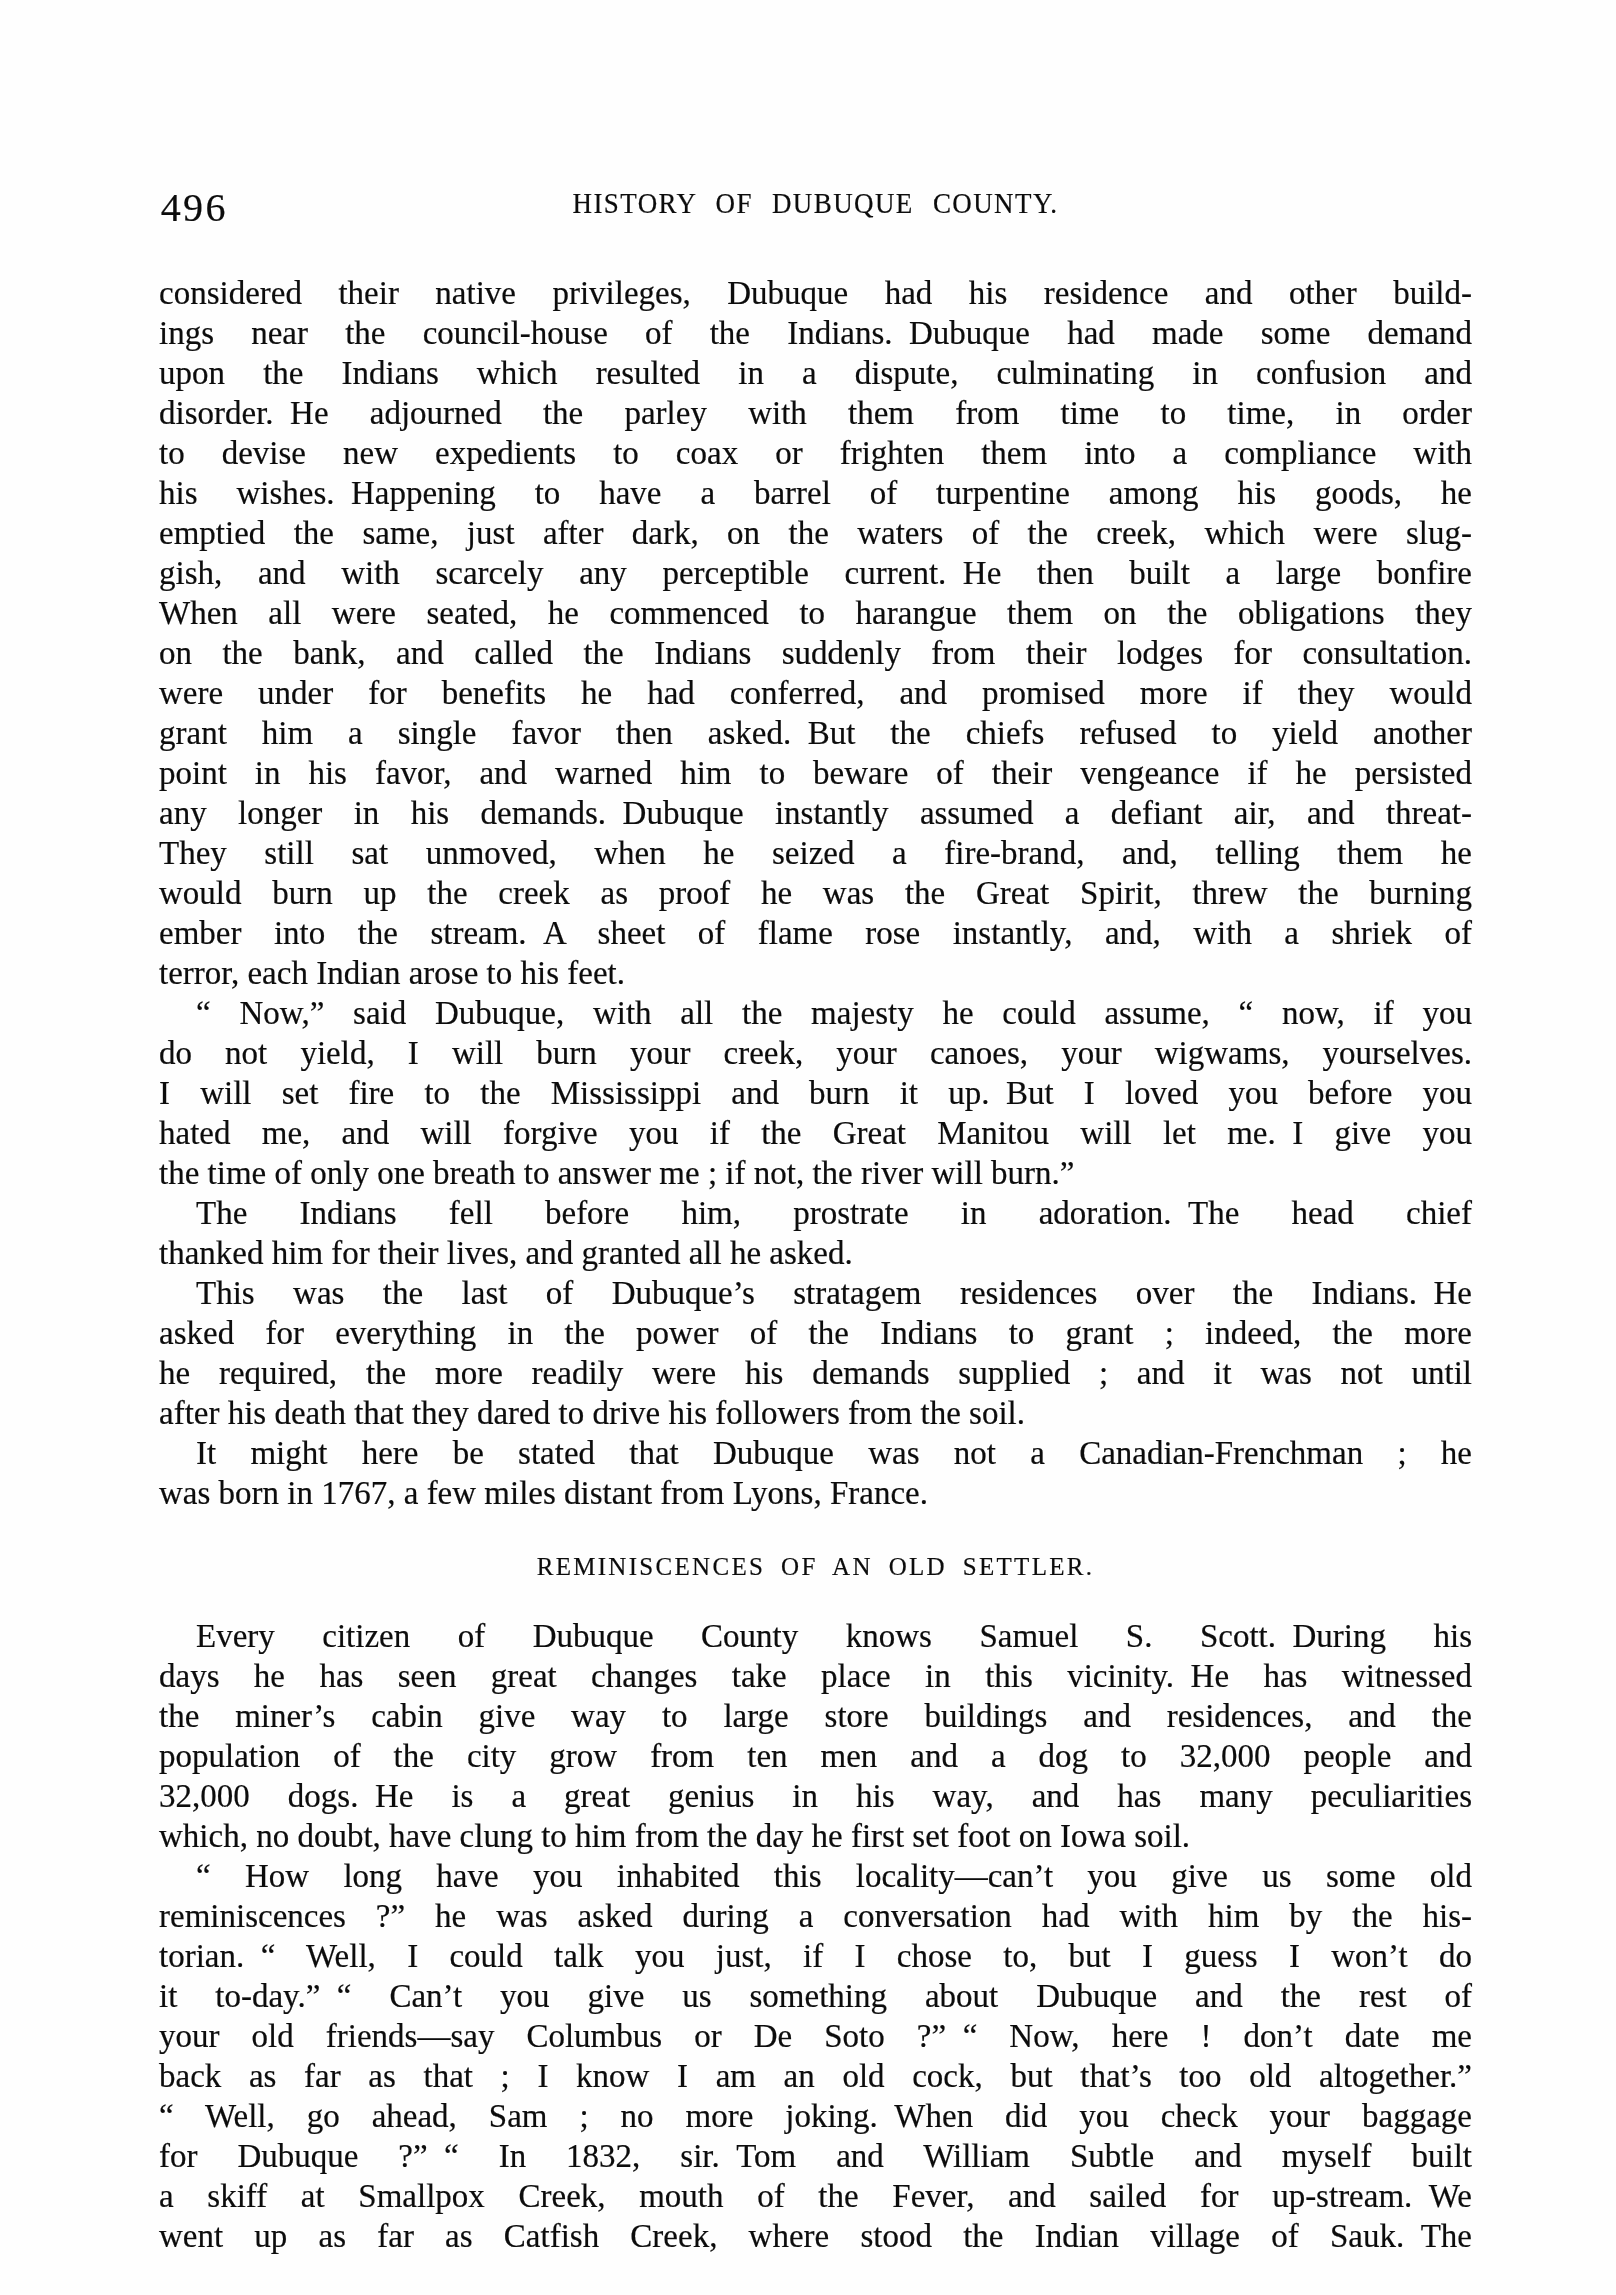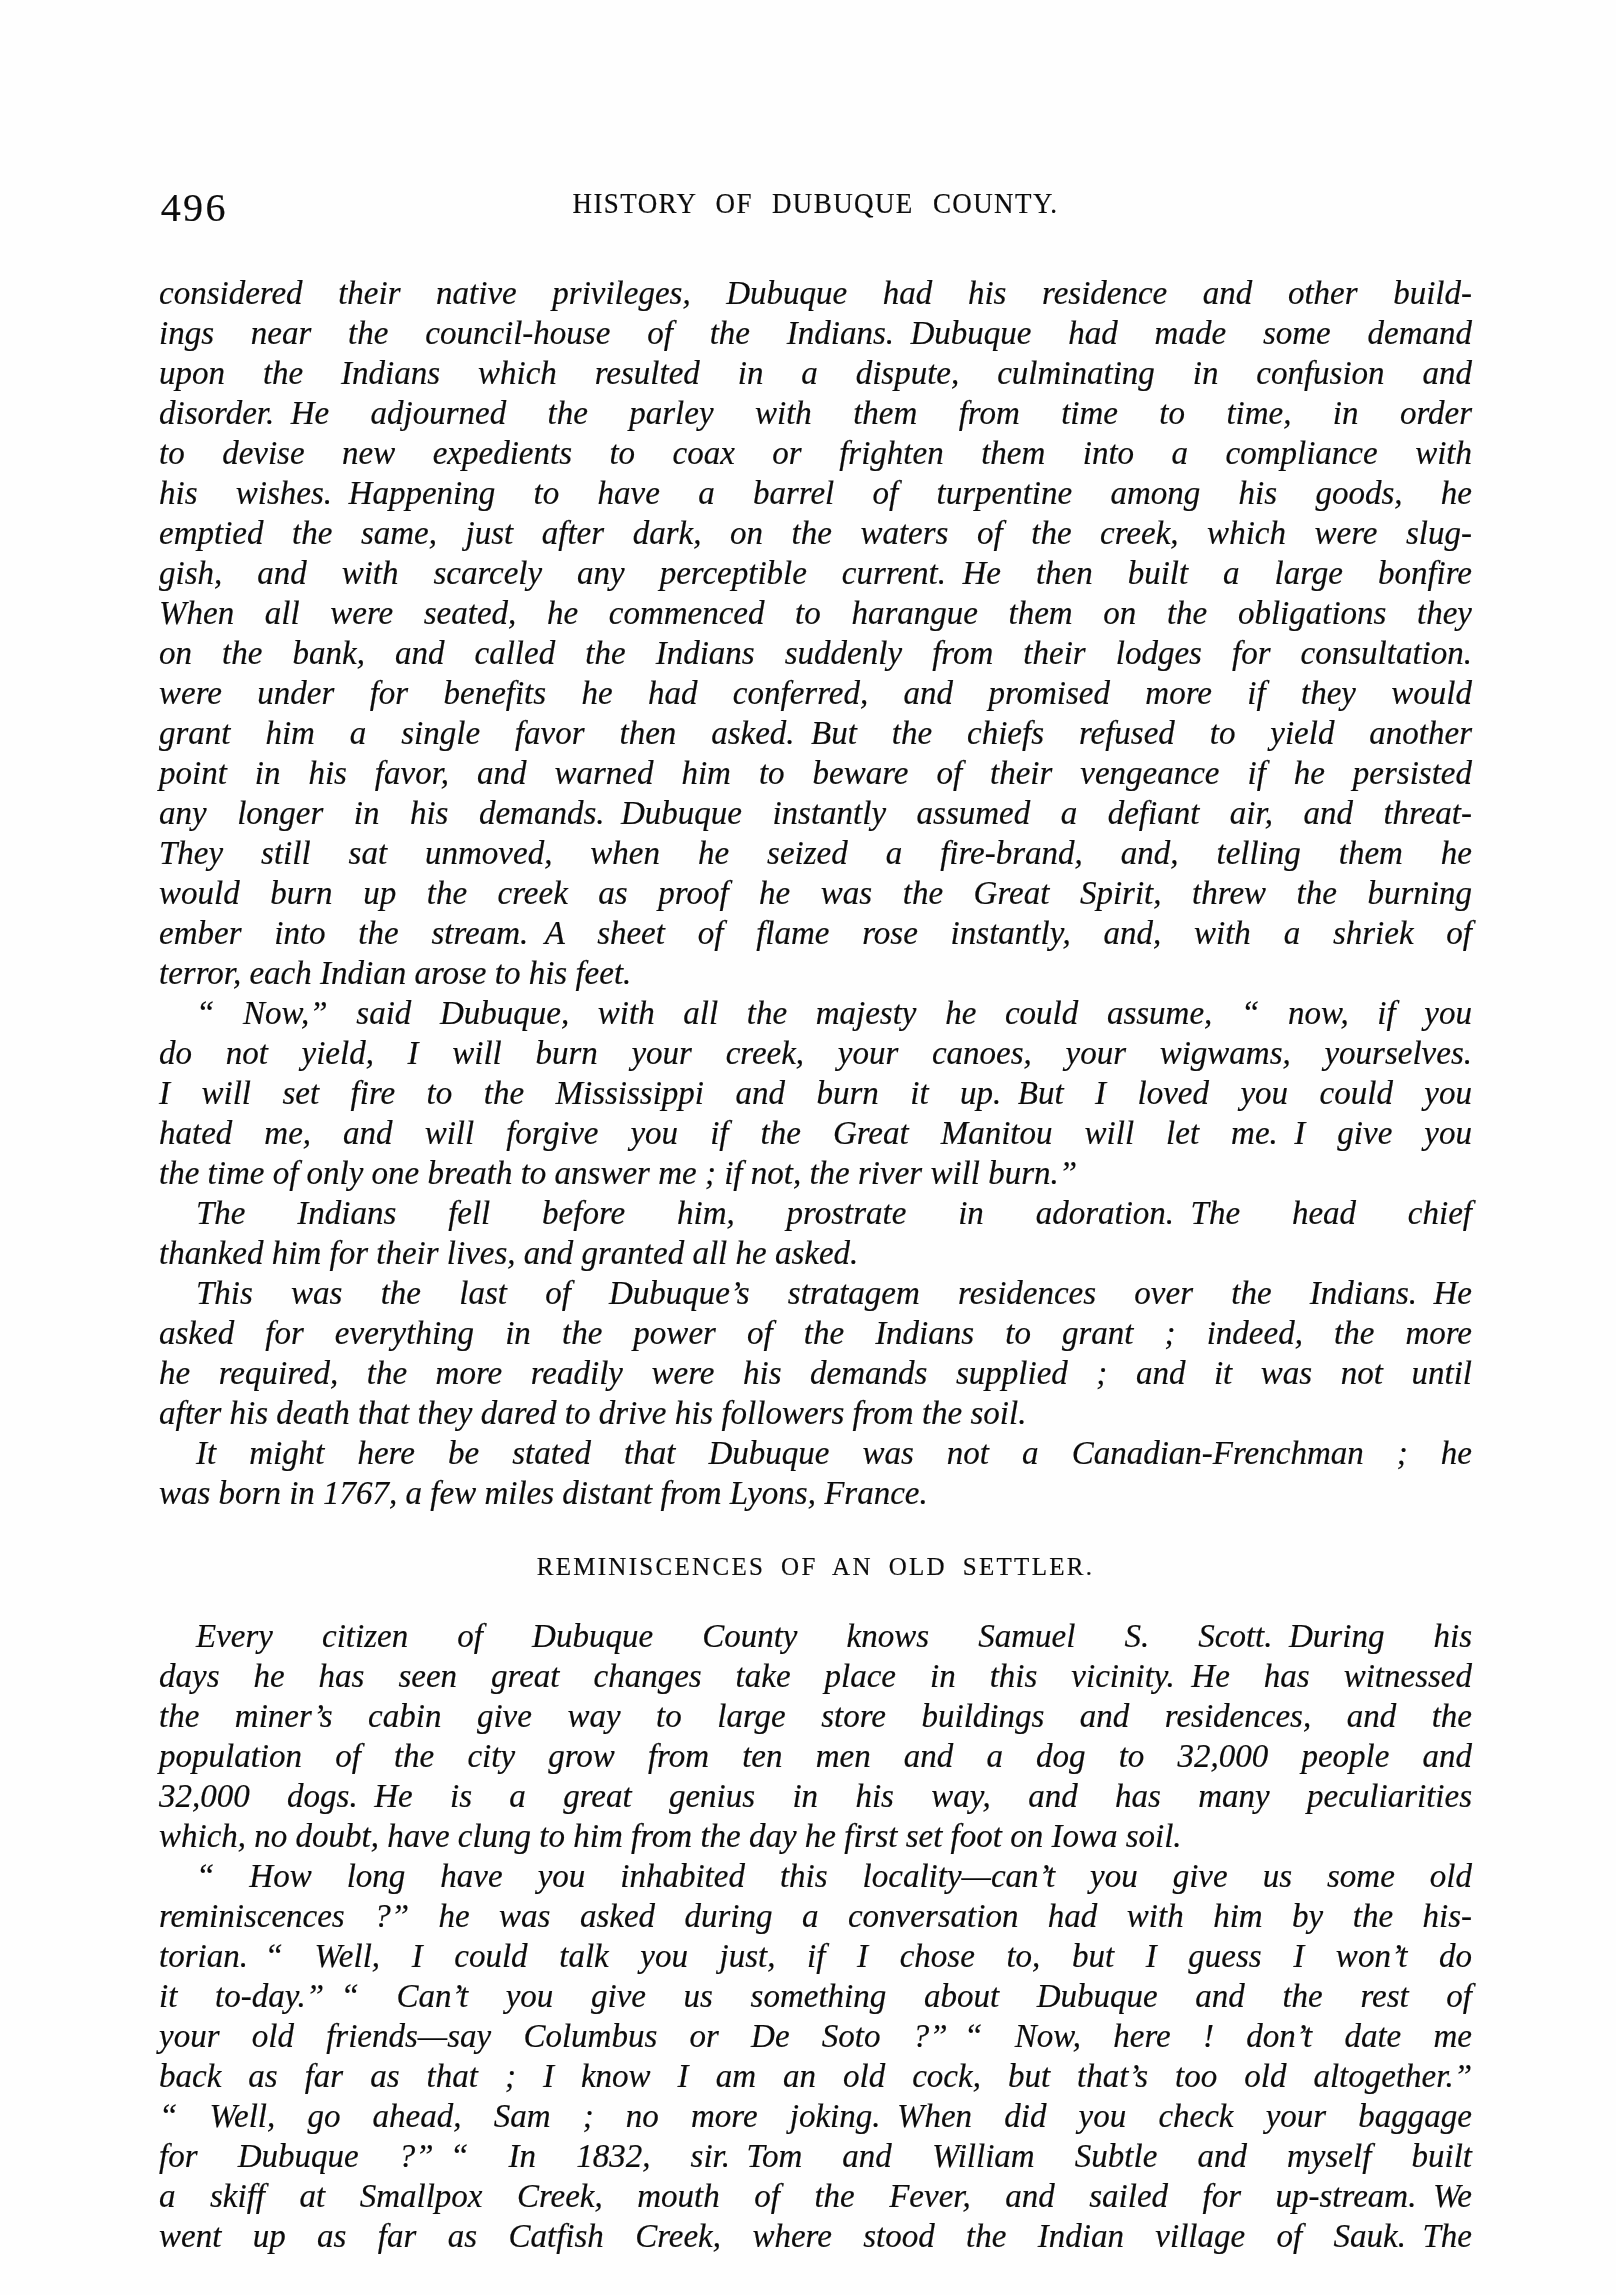--- a/index.html
+++ b/index.html
@@ -42,21 +42,20 @@
   }
   .body-text {
     margin-top: 49px;
     font-size: 33px;
     line-height: 40px;
   }
   .paragraph { margin: 0; }
   .line {
     text-align: justify;
     text-align-last: justify;
-    font-style: italic;
   }
   .line.last {
     text-align-last: left;
   }
   .line.indent {
     text-indent: 37px;
   }
   .section-heading {
     text-align: center;
     font-size: 25px;
@@ -93,21 +92,21 @@
           <div class="line">point in his favor, and warned him to beware of their vengeance if he persisted</div>
           <div class="line">any longer in his demands. Dubuque instantly assumed a defiant air, and threat-</div>
           <div class="line">They still sat unmoved, when he seized a fire-brand, and, telling them he</div>
           <div class="line">would burn up the creek as proof he was the Great Spirit, threw the burning</div>
           <div class="line">ember into the stream. A sheet of flame rose instantly, and, with a shriek of</div>
           <div class="line last">terror, each Indian arose to his feet.</div>
         </div>
         <div class="paragraph">
           <div class="line indent">“ Now,” said Dubuque, with all the majesty he could assume, “ now, if you</div>
           <div class="line">do not yield, I will burn your creek, your canoes, your wigwams, yourselves.</div>
-          <div class="line">I will set fire to the Mississippi and burn it up. But I loved you could you</div>
+          <div class="line">I will set fire to the Mississippi and burn it up. But I loved you before you</div>
           <div class="line">hated me, and will forgive you if the Great Manitou will let me. I give you</div>
           <div class="line last">the time of only one breath to answer me ; if not, the river will burn.”</div>
         </div>
         <div class="paragraph">
           <div class="line indent">The Indians fell before him, prostrate in adoration. The head chief</div>
           <div class="line last">thanked him for their lives, and granted all he asked.</div>
         </div>
         <div class="paragraph">
           <div class="line indent">This was the last of Dubuque’s stratagem residences over the Indians. He</div>
           <div class="line">asked for everything in the power of the Indians to grant ; indeed, the more</div>

